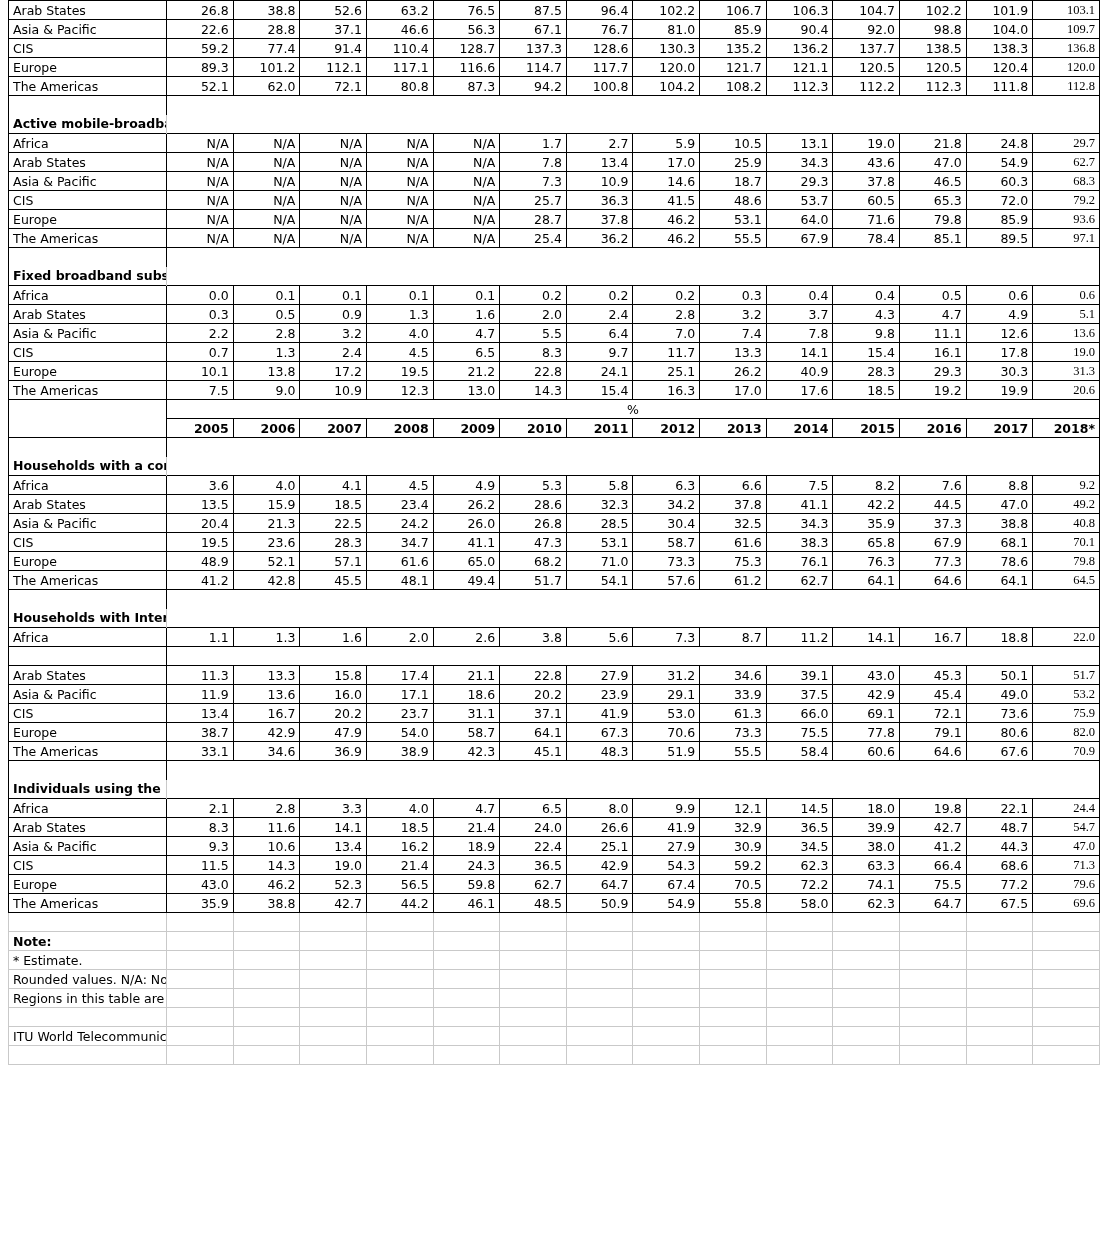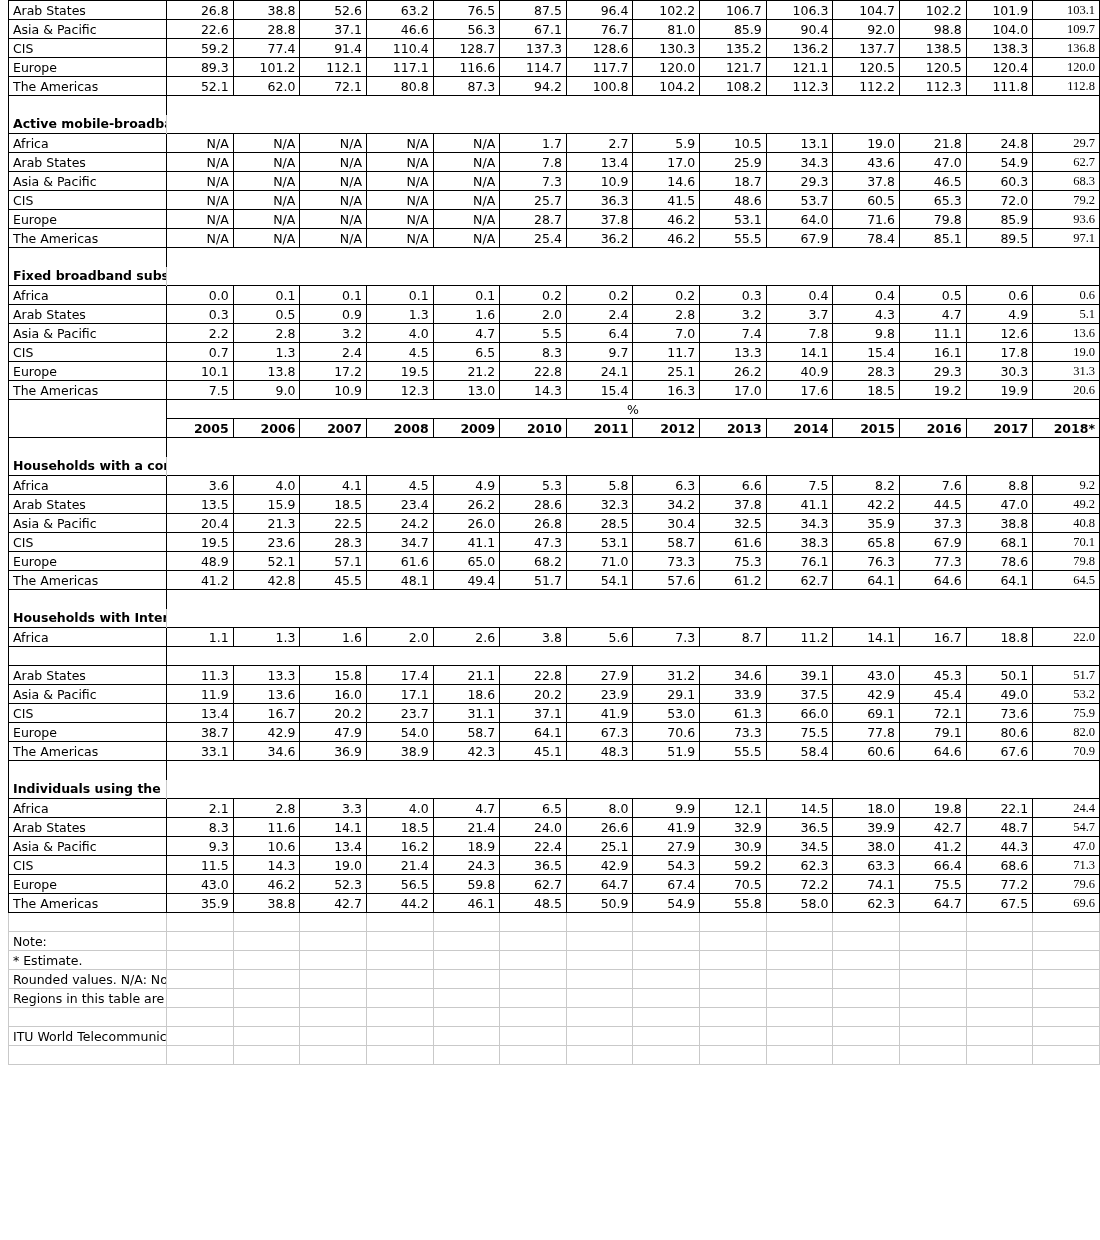--- a/index.html
+++ b/index.html
@@ -123,21 +123,21 @@
     border-top: 1.2px solid #000 !important;
     border-bottom: 1.6px solid #000 !important;
   }
   .yr.last { border-right: 1.6px solid #000 !important; }
 
   
   .note-text {
     text-align: left;
     border: 1px solid #c9c9c9 !important;
   }
-  .note-text.bold { font-weight: normal; }
+  .note-text.bold { font-weight: bold; }
   .note-wide {
     text-align: left;
     border: 1px solid #c9c9c9 !important;
     overflow: visible;
   }
   .note-wide span { position: relative; white-space: nowrap; }
 </style>
 </head>
 <body>
 

